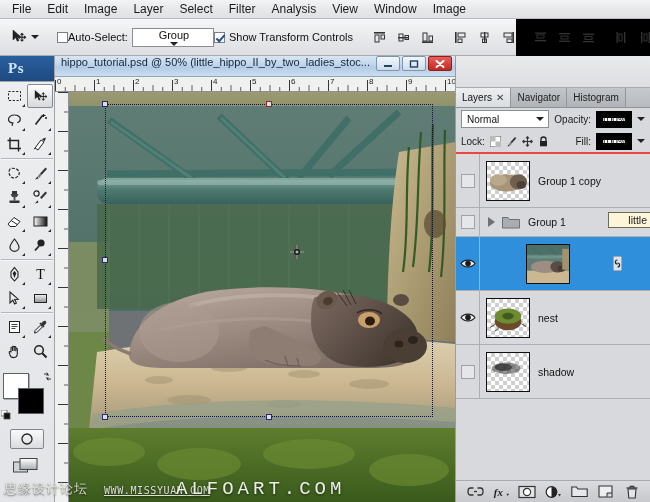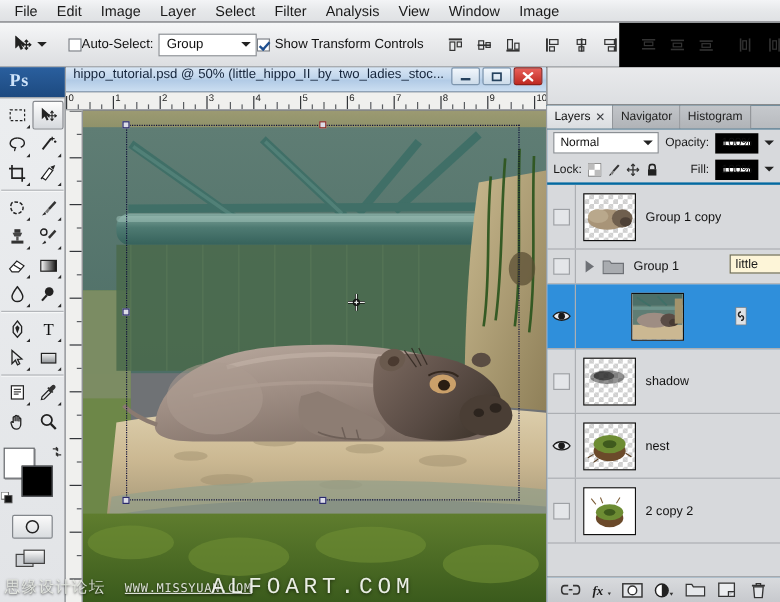--- a/index.html
+++ b/index.html
@@ -50,21 +50,21 @@
   .chk.on::after {
     content: "";
     position: absolute; left: 3px; top: 0px; width: 3px; height: 7px;
     border: solid #1f4f8f; border-width: 0 2px 2px 0;
     transform: rotate(42deg);
   }
   .opt-label { font-size: 11px; color: #111; white-space: nowrap; }
   .combo {
     height: 19px; min-width: 82px; background: #fff; border: 1px solid #8b8f94;
     display: flex; align-items: center; justify-content: space-between;
-    padding: 0 4px 0 6px; font-size: 11px; color: #111; margin-left: 4px;
+    padding: 0 4px 0 6px; font-size: 11px; color: #111; margin-left: 4px; flex-direction: column;
   }
   .align-grp { display: flex; align-items: center; gap: 4px; }
   .align-btn {
     width: 20px; height: 20px; display: flex; align-items: center;
     justify-content: center;
   }
 
   
   .toolbox {
     position: absolute; left: 0; top: 56px; width: 55px; height: 446px;
@@ -165,21 +165,21 @@
   }
   .handle {
     position: absolute; width: 6px; height: 6px; background: #dcdce8;
     border: 1px solid #2a2a6a;
   }
   .handle.r { border-color: #8a2b20; }
 
   
   .panel {
     position: absolute; left: 455px; top: 88px; width: 195px; height: 414px;
-    background: #0369a1; border-left: 1px solid #9a9da1;
+    background: #ef4444; border-left: 1px solid #9a9da1; text-align: right;
   }
   .panel-top-gap {
     position: absolute; left: 455px; top: 56px; width: 195px; height: 32px;
     background: linear-gradient(to bottom,#e9eaec,#dcdee1);
     border-left: 1px solid #9a9da1; border-bottom: 1px solid #a9acb0;
   }
   .tabstrip {
     display: flex; height: 20px; align-items: flex-end;
     background: linear-gradient(to bottom,#c6c9cd,#b7babe);
     border-bottom: 1px solid #8f9296;
@@ -1095,33 +1095,20 @@
                 <rect x="24" y="5" width="2" height="2"></rect>
                 <rect x="33" y="3" width="2" height="2"></rect>
               </g>
           </svg>
         </div>
         <span class="layer-name">li...</span>
       </div>
 
       <div class="layer-row">
         <div class="eye-cell">
-          <span class="eye-box"></span>
-        </div>
-        <div class="thumb">
-          <svg width="100%" height="100%" viewBox="0 0 44 40" preserveAspectRatio="none">
-            <ellipse cx="20" cy="16" rx="15" ry="6" fill="#3b3b3b" opacity="0.55"></ellipse>
-            <ellipse cx="17" cy="15" rx="9" ry="4" fill="#222" opacity="0.65"></ellipse>
-          </svg>
-        </div>
-        <span class="layer-name">shadow</span>
-      </div>
-
-      <div class="layer-row">
-        <div class="eye-cell">
           <span>
             <svg width="16" height="13" viewBox="0 0 16 13">
                 <path d="M1 6.5 C4 2 12 2 15 6.5 C12 11 4 11 1 6.5Z" fill="#e9ebee" stroke="#1b1b1b" stroke-width="1.1"></path>
                 <circle cx="8" cy="6.5" r="2.8" fill="#1b1b1b"></circle>
               </svg>
           </span>
         </div>
         <div class="thumb">
           <svg width="100%" height="100%" viewBox="0 0 44 40" preserveAspectRatio="none">
             <ellipse cx="22" cy="24" rx="14" ry="9" fill="#6b4a2a"></ellipse>
@@ -1134,35 +1121,29 @@
               </g>
           </svg>
         </div>
         <span class="layer-name">nest</span>
       </div>
 
       <div class="layer-row">
         <div class="eye-cell">
           <span class="eye-box"></span>
         </div>
-        <div class="thumb" style="background-image:none;background:#fff">
+        <div class="thumb">
           <svg width="100%" height="100%" viewBox="0 0 44 40" preserveAspectRatio="none">
-            <rect x="0" y="0" width="44" height="40" fill="#fff"></rect>
-            <ellipse cx="22" cy="26" rx="12" ry="8" fill="#6b4a2a"></ellipse>
-            <ellipse cx="22" cy="21" rx="12" ry="7" fill="#6d8c33"></ellipse>
-            <ellipse cx="22" cy="21" rx="5" ry="3" fill="#3f5a1d"></ellipse>
-            <g stroke="#7a5a33" stroke-width=".9">
-                <path d="M10 14 L6 9"></path>
-                <path d="M16 13 L14 8"></path>
-                <path d="M28 13 L31 8"></path>
-              </g>
-          </svg>
-        </div>
-        <span class="layer-name">2 copy 2</span>
-      </div>
+            <ellipse cx="20" cy="16" rx="15" ry="6" fill="#3b3b3b" opacity="0.55"></ellipse>
+            <ellipse cx="17" cy="15" rx="9" ry="4" fill="#222" opacity="0.65"></ellipse>
+          </svg>
+        </div>
+        <span class="layer-name">shadow</span>
+      </div>
+
     </div>
 
     <div class="tooltip">little</div>
 
     <div class="panel-footer">
       <div class="foot-btn">
         <svg width="17" height="11" viewBox="0 0 17 11">
             <path d="M7 5.5 H10" stroke="#333" stroke-width="1.3"></path>
             <path d="M6.5 2 H3.5 C1.8 2 1 3.5 1 5.5 C1 7.5 1.8 9 3.5 9 H6.5" fill="none" stroke="#333" stroke-width="1.3"></path>
             <path d="M10.5 2 H13.5 C15.2 2 16 3.5 16 5.5 C16 7.5 15.2 9 13.5 9 H10.5" fill="none" stroke="#333" stroke-width="1.3"></path>

